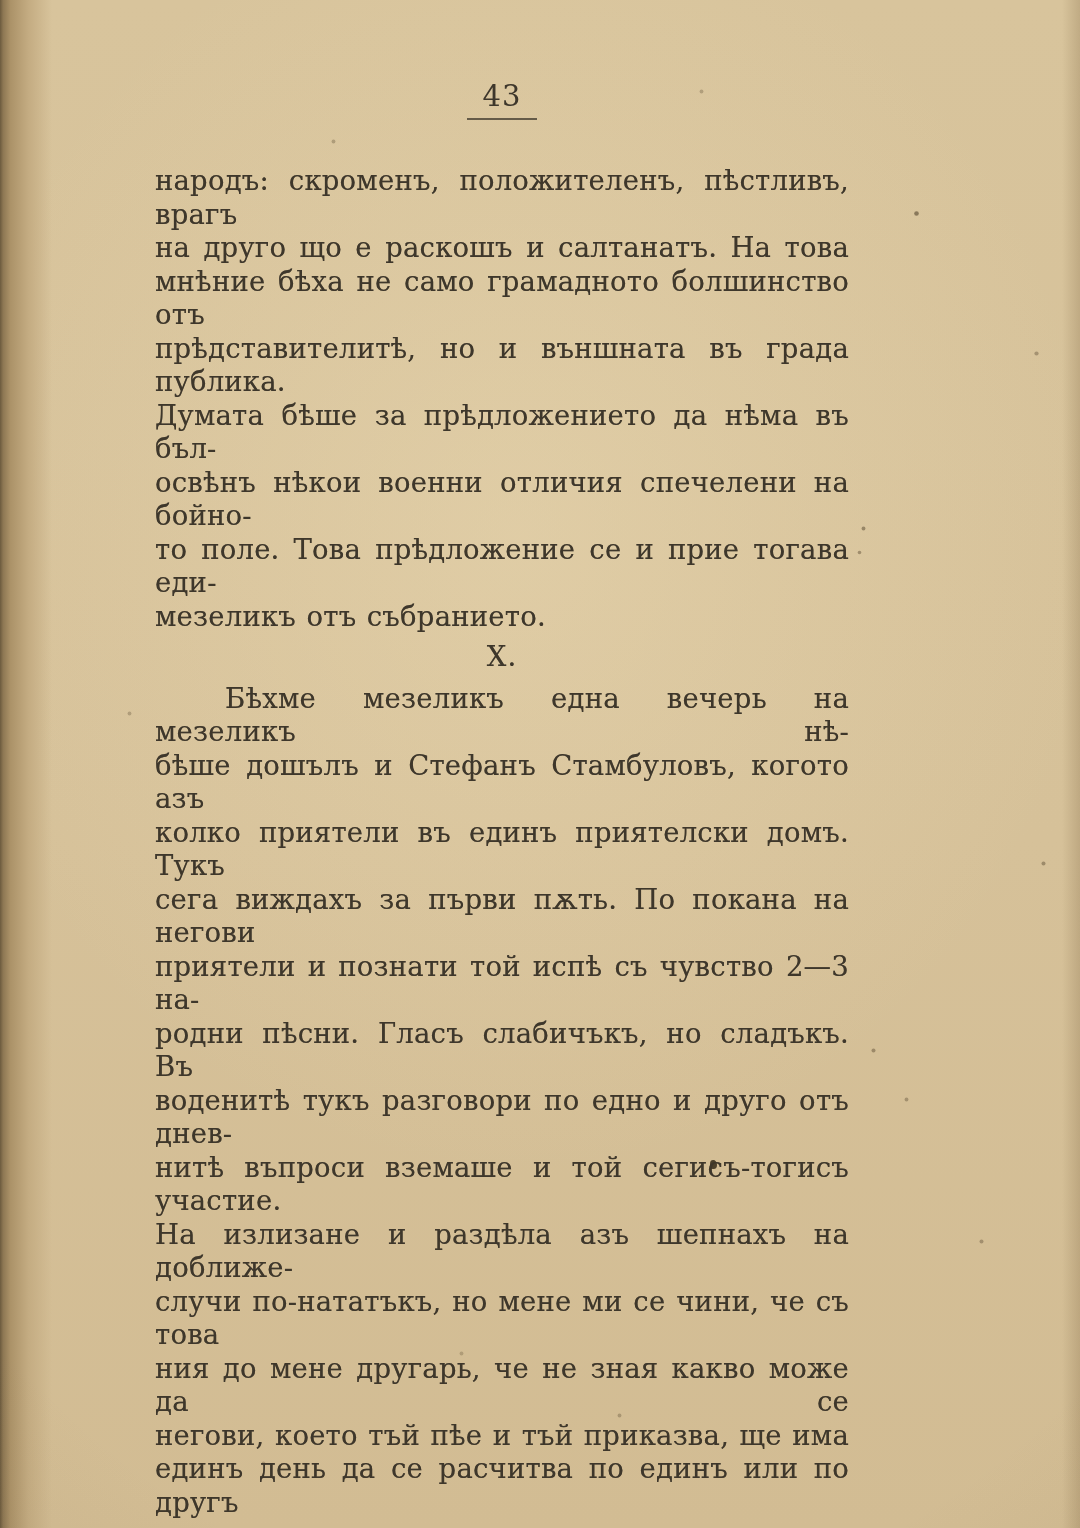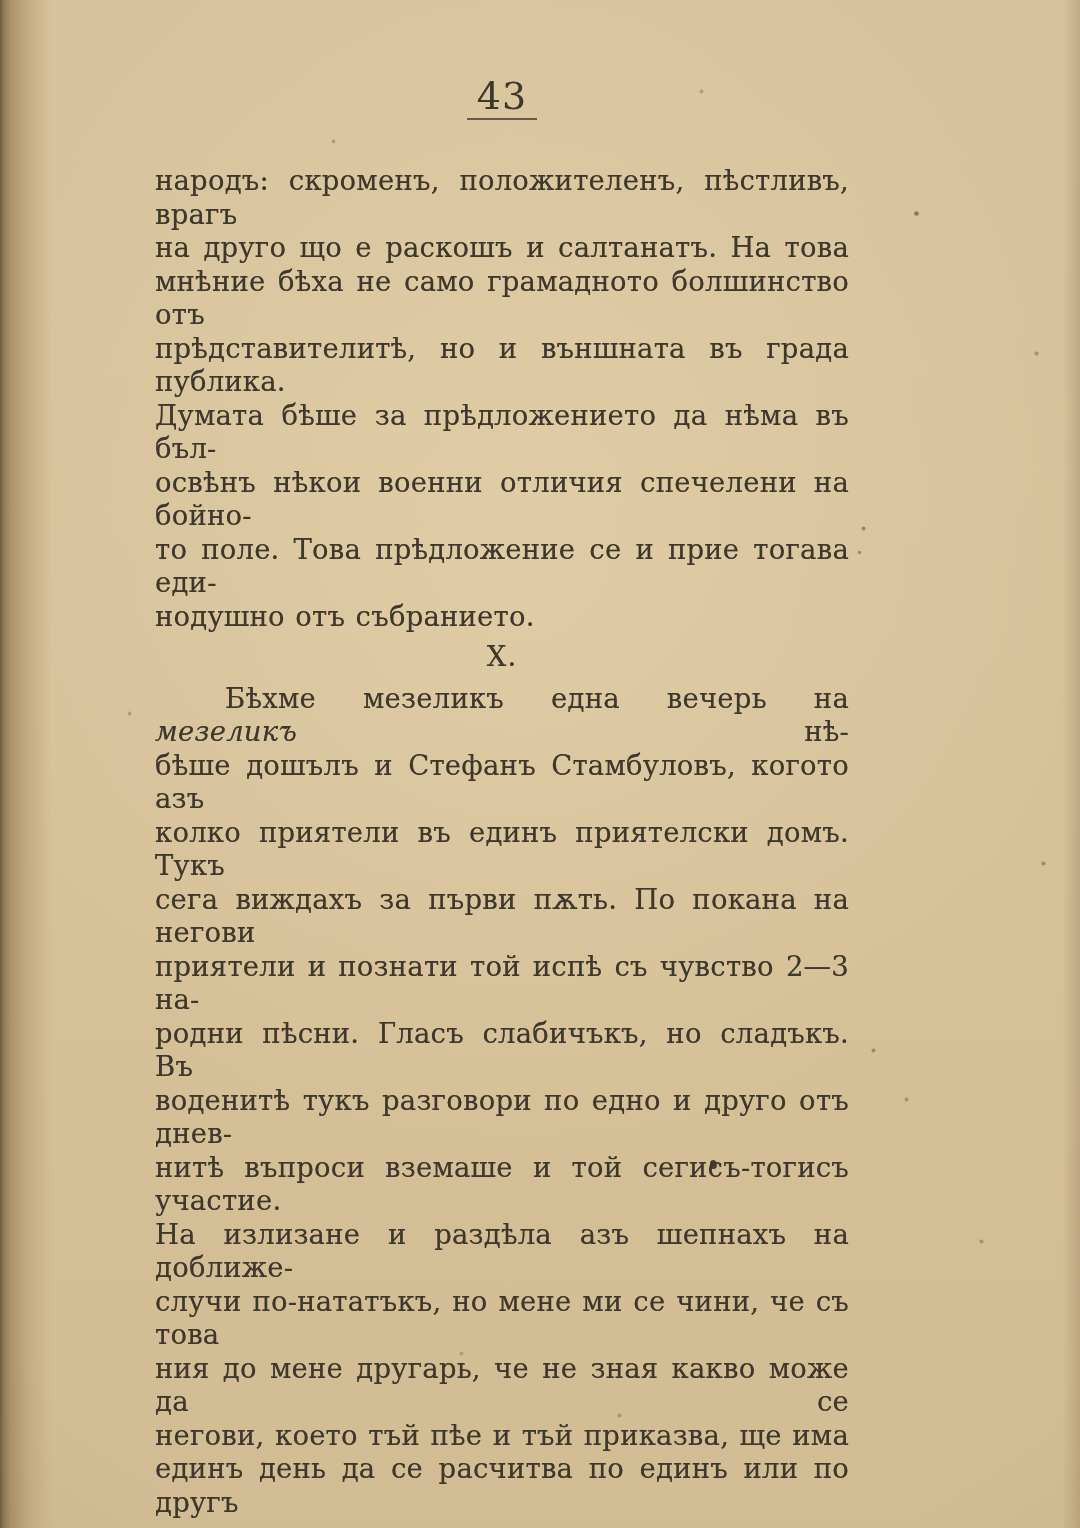--- a/index.html
+++ b/index.html
@@ -75,21 +75,21 @@
     background: rgba(52,42,26,0.85);
   }
   .pagenum-block {
     position: absolute;
     left: 155px; top: 80px;
     width: 694px;
     text-align: center;
     color: var(--ink, #3e372b);
   }
   .pagenum {
-    font-size: 38px;
+    font-size: 29px;
     letter-spacing: 1px;
     line-height: 32px;
   }
   .pagenum-rule {
     width: 70px;
     height: 0;
     border-top: 2px solid rgba(62,55,43,0.75);
     margin: 6px auto 0 auto;
   }
   #text-area {
@@ -113,21 +113,21 @@
   }
   .para .line.indent {
     text-indent: 70px;
   }
   .heading {
     line-height: 33.5px;
     text-align: center;
     letter-spacing: 1px;
   }
   .b1 { margin-top: 7px; margin-bottom: 8px; }
-  .em { font-style: italic; }
+  .em { }
 </style>
 </head>
 <body style="--ink: #3e372b;">
 
 <div class="page">
   <div class="gutter"></div>
   <div class="right-shade"></div>
   <div class="vignette"></div>
   <div class="specks"></div>
   <div class="blot"></div>
@@ -139,21 +139,21 @@
 
   <div id="text-area">
       <div class="b0 para">
         <div class="line"><span>народъ: скроменъ, положителенъ, пѣстливъ, врагъ</span></div>
         <div class="line"><span>на друго що е раскошъ и салтанатъ. На това</span></div>
         <div class="line"><span>мнѣние бѣха не само грамадното болшинство отъ</span></div>
         <div class="line"><span>прѣдставителитѣ, но и външната въ града публика.</span></div>
         <div class="line"><span>Думата бѣше за прѣдложението да нѣма въ бъл-</span></div>
         <div class="line"><span>освѣнъ нѣкои военни отличия спечелени на бойно-</span></div>
         <div class="line"><span>то поле. Това прѣдложение се и прие тогава еди-</span></div>
-        <div class="line lastflush"><span>нодушно отъ събранието.</span></div>
+        <div class="line lastflush"><span>мезеликъ отъ събранието.</span></div>
       </div>
       <div class="b1 heading">X.</div>
       <div class="b2 para">
         <div class="line indent"><span>Бѣхме мезеликъ една вечерь на </span><span class="em">мезеликъ</span><span> нѣ-</span></div>
         <div class="line"><span>бѣше дошълъ и Стефанъ Стамбуловъ, когото азъ</span></div>
         <div class="line"><span>колко приятели въ единъ приятелски домъ. Тукъ</span></div>
         <div class="line"><span>сега виждахъ за първи пѫть. По покана на негови</span></div>
         <div class="line"><span>приятели и познати той испѣ съ чувство 2—3 на-</span></div>
         <div class="line"><span>родни пѣсни. Гласъ слабичъкъ, но сладъкъ. Въ</span></div>
         <div class="line"><span>воденитѣ тукъ разговори по едно и друго отъ днев-</span></div>

